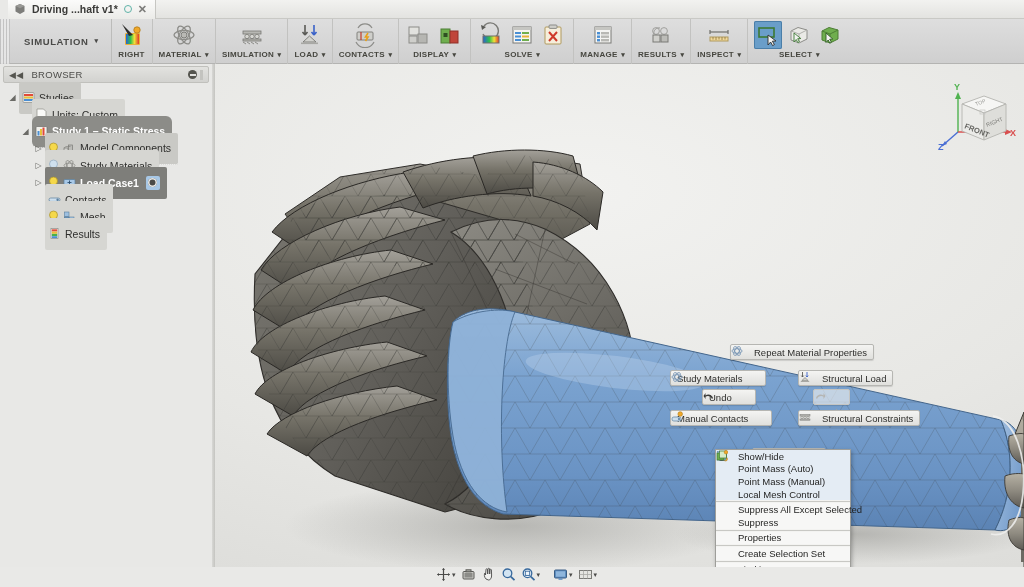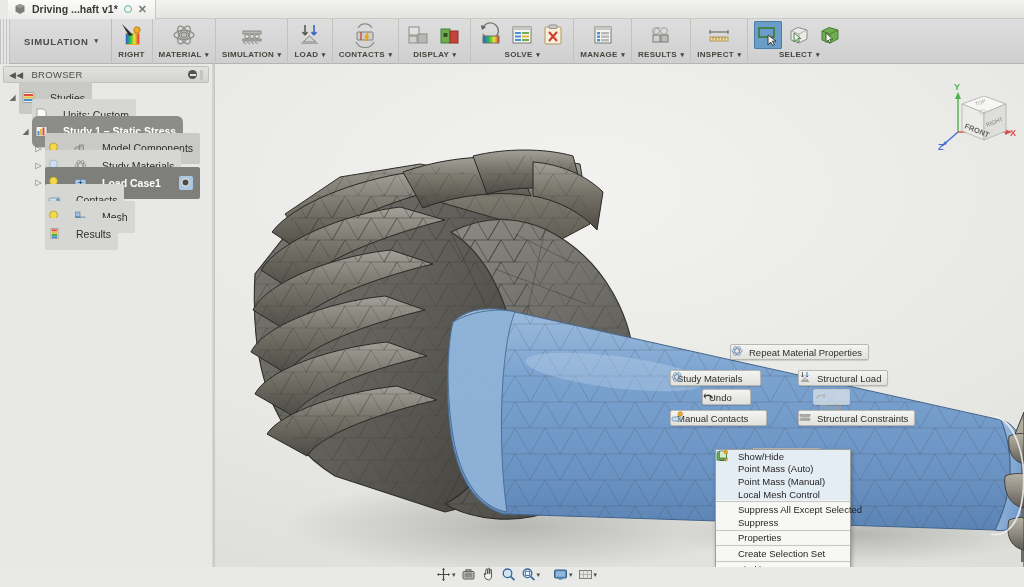--- a/index.html
+++ b/index.html
@@ -91,21 +91,21 @@
     width:6px; height:2px; background:#e2e2df;
   }
   .hdr-bar { width: 3px; height: 10px; background: #c3c3bf; }
 
   #tree { padding: 6px 0 0 6px; font-size: 10.5px; color: #2e2e2c; }
   .tnode { display: flex; align-items: center; height: 17px; white-space: nowrap; }
   .tarrow {
     width: 13px; text-align: center; font-size: 8px; color: #6a6a66; flex: none;
   }
   .tpill {
-    display: flex; align-items: center; gap: 15px; height: 32px;
+    display: flex; align-items: center; gap: 4px; height: 32px;
     padding: 0 7px 0 3px; border-radius: 2px;
   }
   .tpill.sel { background: #c9c9c5; }
   .tpill.strong { background: #8c8c88; color: #fff; font-weight: bold; border-radius: 6px; }
   .tpill.strong2 { background: #7e7e7a; color: #fff; font-weight: bold; }
   .tpill.lite { background: #d6d6d2; }
   .dotline { border-bottom: 1px dotted #ffffff; }
   .ticon { width: 13px; height: 13px; flex: none; }
   .bulb { width: 11px; height: 13px; flex: none; }
   .badge {
@@ -127,21 +127,21 @@
     overflow: hidden;
   }
   #canvas svg { position: absolute; top: 0; left: 0; }
 
   
   #viewcube { position: absolute; top: 6px; right: 6px; width: 86px; height: 84px; }
 
   
   #marking { position: absolute; left: 455px; top: 280px; width: 260px; height: 105px; }
   .mm-item {
-    position: absolute; display: flex; align-items: center; 
+    position: absolute; display: flex; align-items: center; gap: 5px;
     height: 16px; padding: 0 6px;
     background: linear-gradient(#f4f4f2,#e0e0dd);
     border: 1px solid #b6b6b2; border-radius: 2px;
     font-size: 9.5px; color: #2e2e2c; white-space: nowrap;
     box-shadow: 0 1px 1px rgba(0,0,0,.13);
   }
   .mm-item.dim { color: #a3a3a0; background: rgba(242,242,240,.62); border-color: #c5c5c2; flex-direction: column; }
   .mm-ico { width: 12px; height: 12px; flex: none; }
 
   

